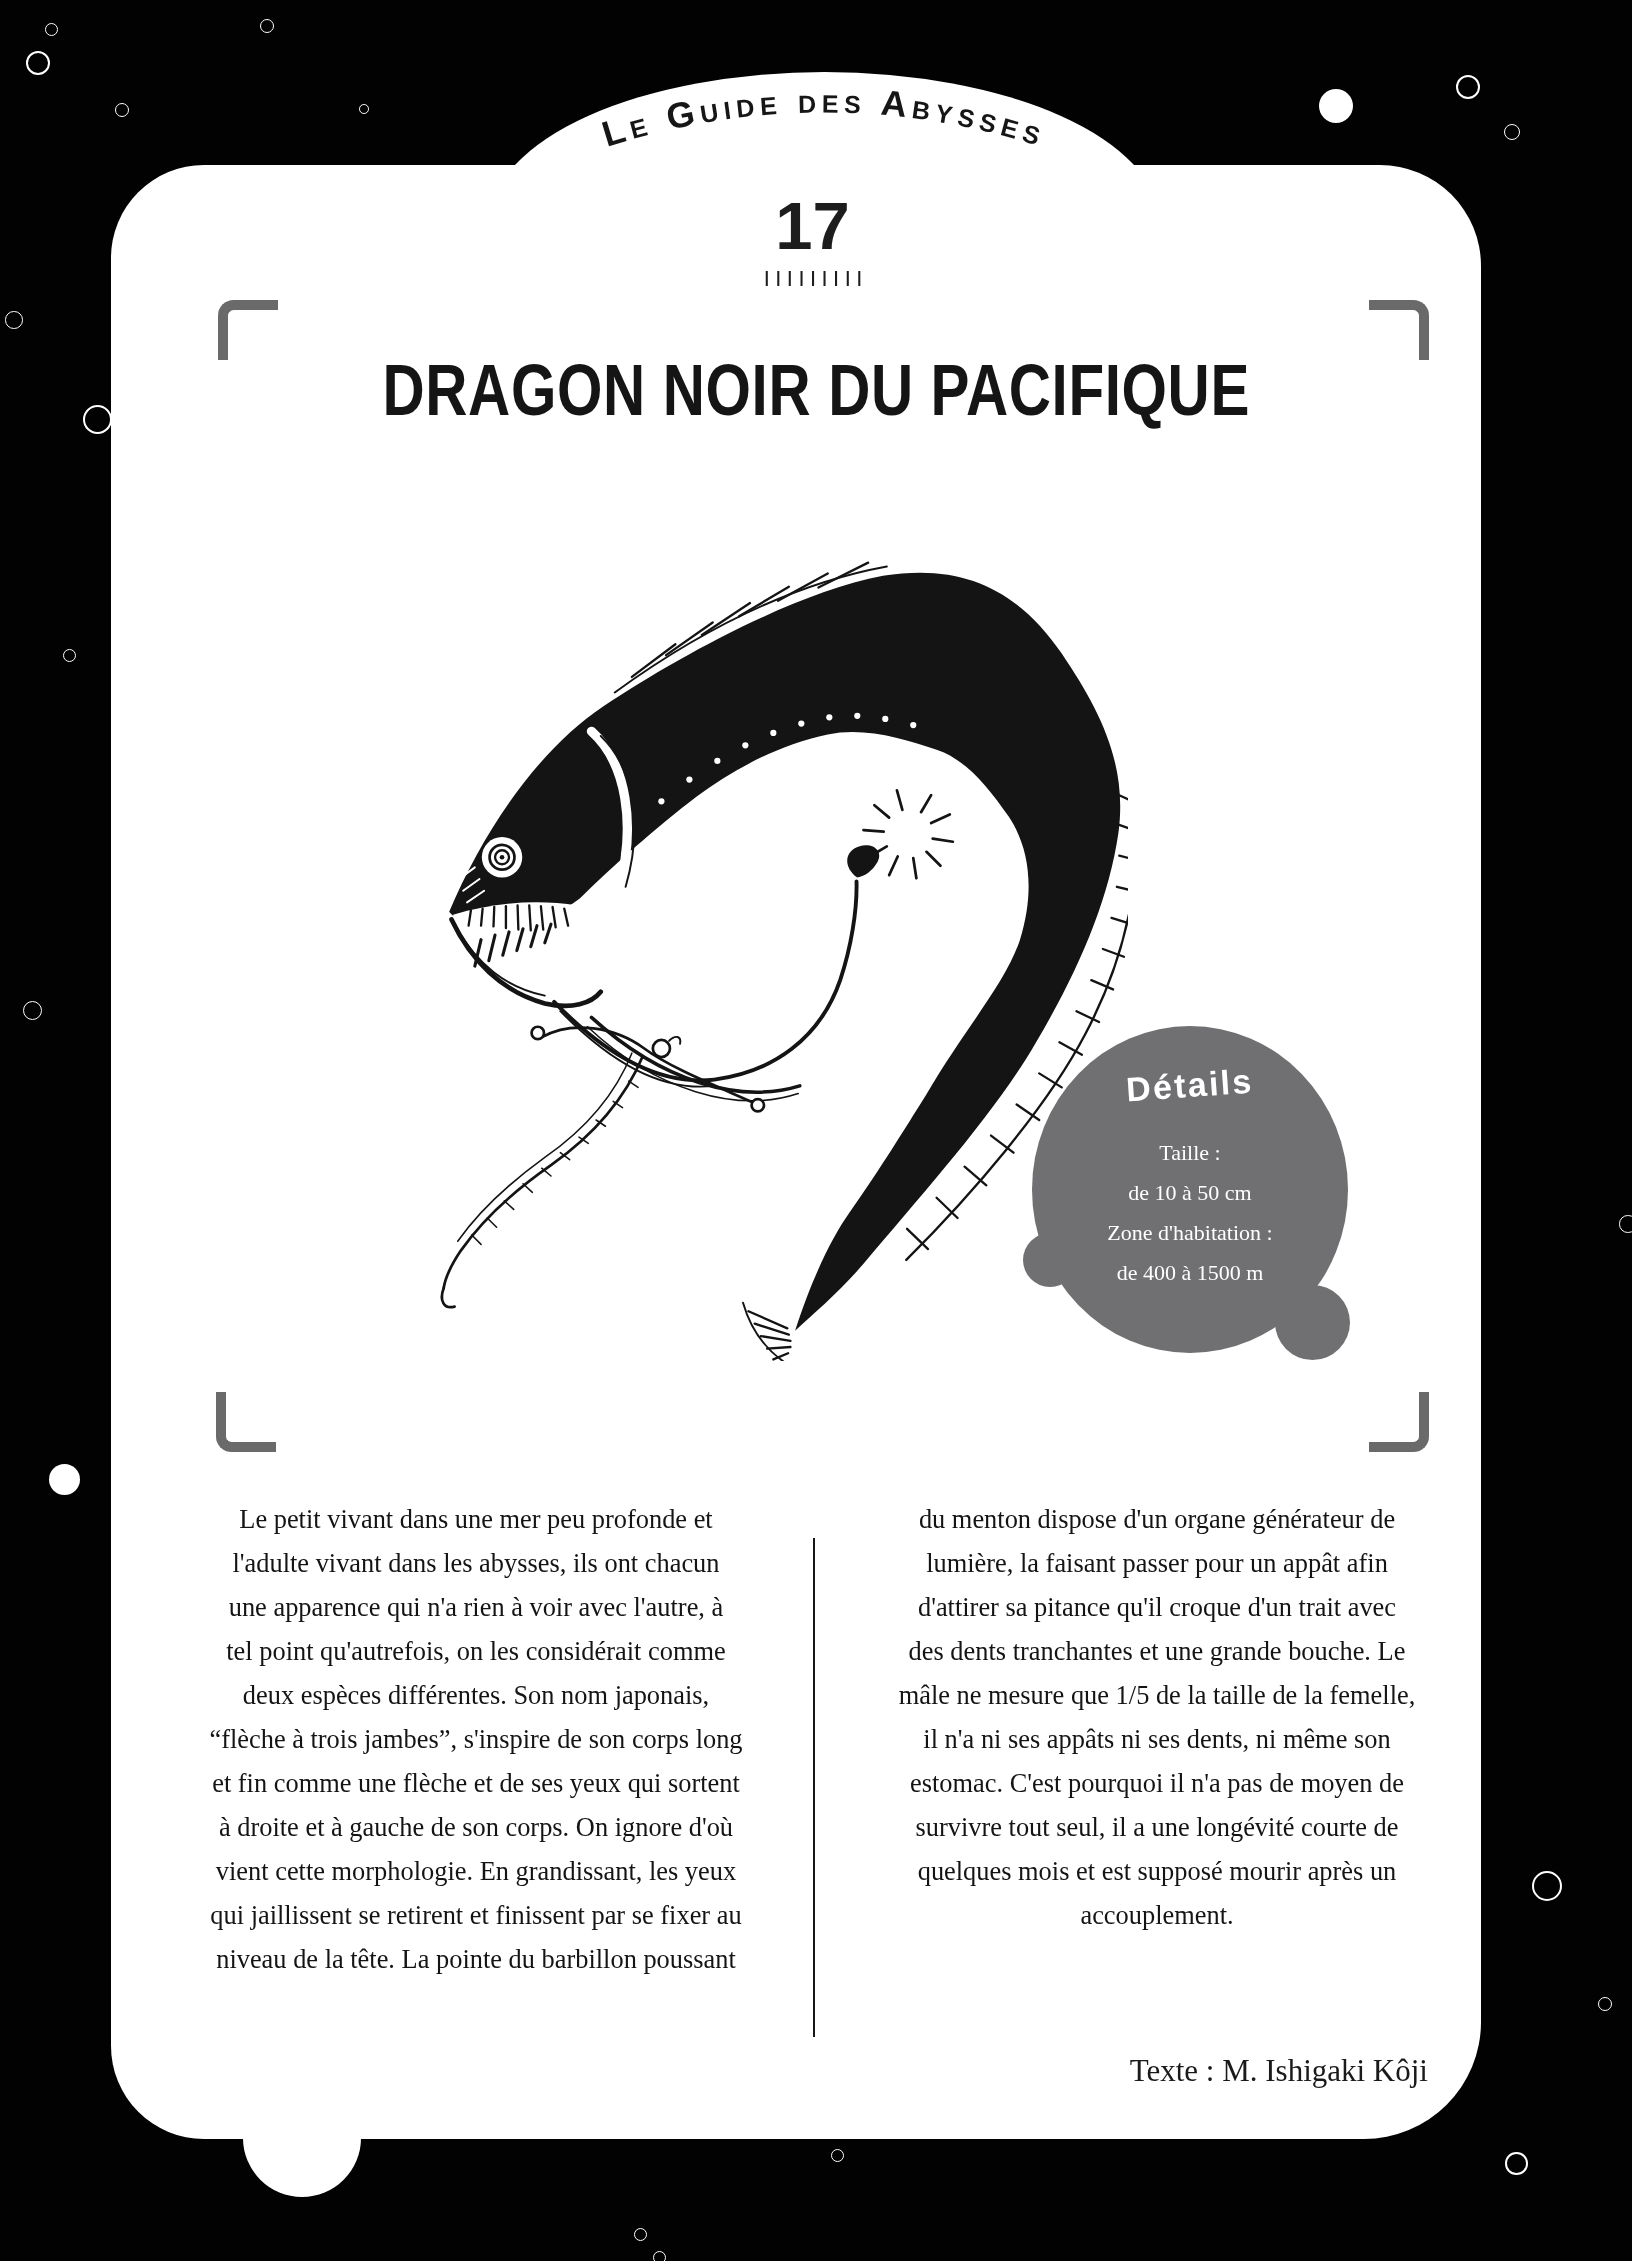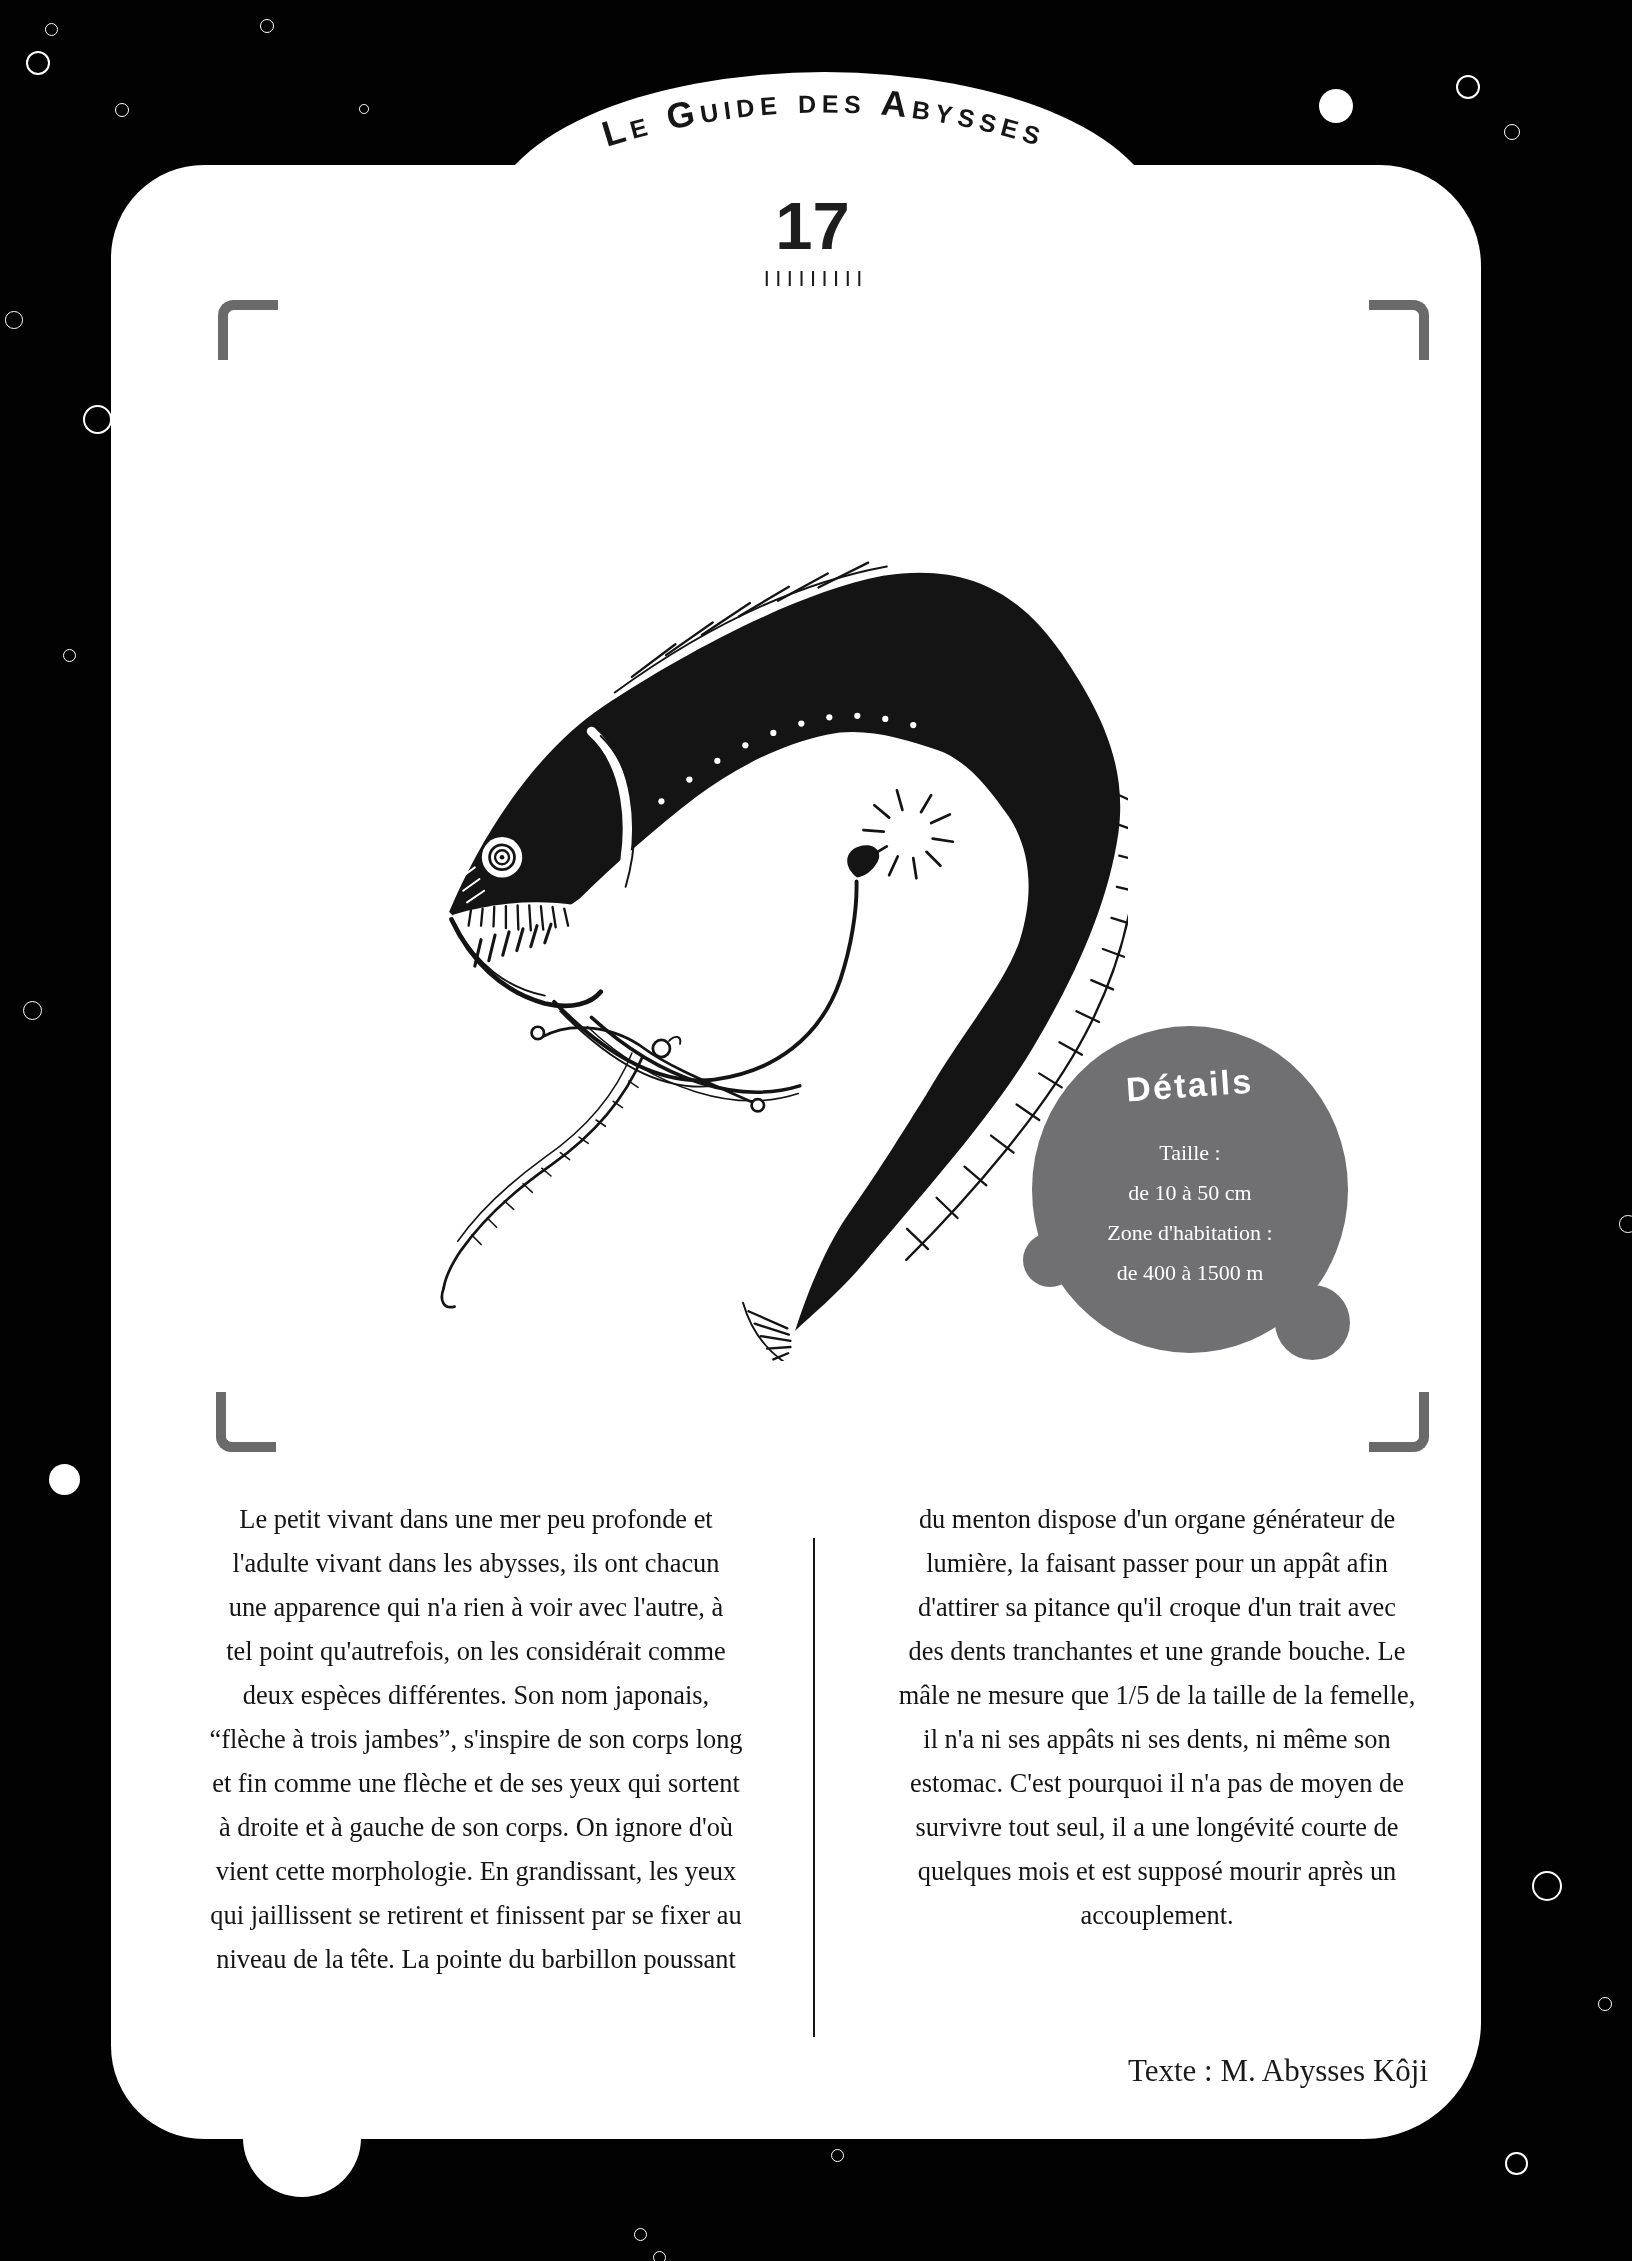--- a/index.html
+++ b/index.html
@@ -78,20 +78,23 @@
   </svg>
 
   <div class="page-number">17</div>
   <div class="tick-row">|||||||||</div>
 
   <div class="bracket tl"></div>
   <div class="bracket tr"></div>
   <div class="bracket bl"></div>
   <div class="bracket br"></div>
 
+  <div class="species-title">
+    <span>DRAGON NOIR DU PACIFIQUE</span>
+  </div>
 
   <svg class="fish-svg" width="700" height="824" viewBox="0 0 900 1060">
     <g stroke-linecap="round">
 
       <path fill="#141414" stroke="none" d="
         M 27 482
         C 70 380 140 275 225 218
         C 320 155 470 72 585 50
         C 690 33 760 70 815 150
         C 862 220 900 290 888 380
@@ -285,16 +288,16 @@
 des dents tranchantes et une grande bouche. Le
 mâle ne mesure que 1/5 de la taille de la femelle,
 il n'a ni ses appâts ni ses dents, ni même son
 estomac. C'est pourquoi il n'a pas de moyen de
 survivre tout seul, il a une longévité courte de
 quelques mois et est supposé mourir après un
 accouplement.</div>
   </div>
   <div class="column-divider"></div>
 
-  <div class="credit">Texte : M. Abysses Kôji</div>
+  <div class="credit">Texte : M. Ishigaki Kôji</div>
 
 </div>
 
 
 </body></html>

